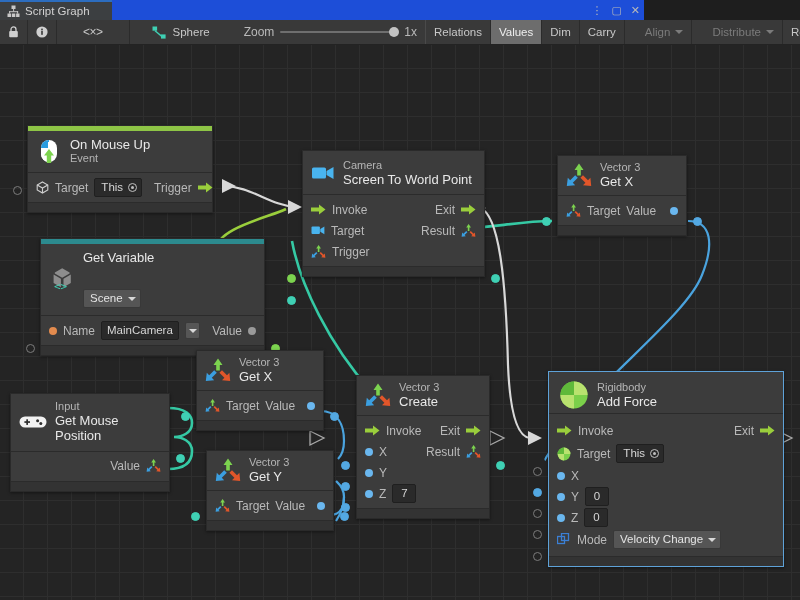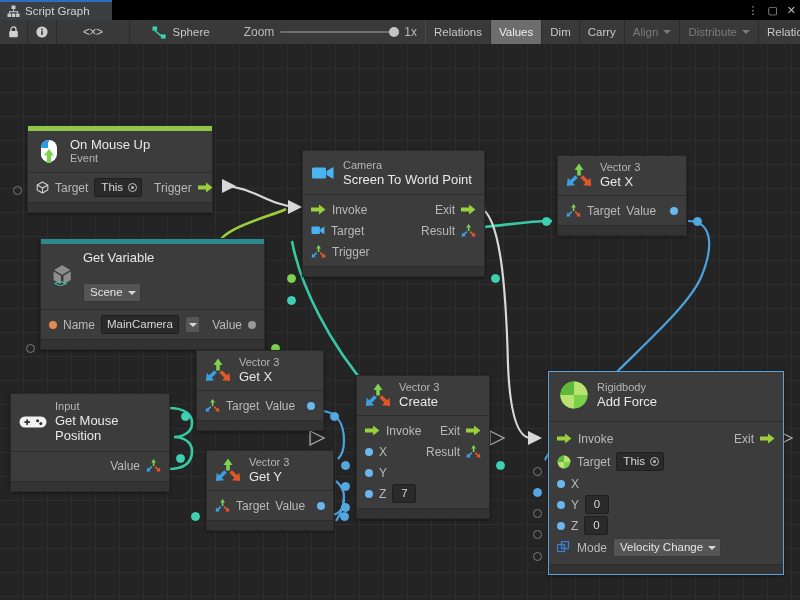--- a/index.html
+++ b/index.html
@@ -8,22 +8,22 @@
     background:#1e1e1e;
     font-family:"Liberation Sans", sans-serif;
     font-size:12px;
     color:#c4c4c4;
     -webkit-font-smoothing:antialiased;
   }
   #app{position:relative;width:800px;height:600px;overflow:hidden;}
 
   
   .titlebar{
-    position:absolute;left:0;top:0;width:800px;height:20px;
-    background:#000000;
+    position:absolute;left:0;top:0;width:644px;height:20px;
+    background:#1d4ed8;
     border-bottom:1px solid #ffffff;
   }
   .tab{
     position:absolute;left:0;top:0;width:112px;height:20px;
     background:#3c3f41;
     border-top:2px solid #2c6dbf;
     box-sizing:border-box;
     display:flex;align-items:center;gap:5px;
     padding-left:7px;
   }
@@ -43,21 +43,21 @@
   }
   .tb-btn{
     display:flex;align-items:center;justify-content:center;
     padding:0 8px;
     border-right:1px solid #2b2b2b;
     color:#c8c8c8;font-size:11.5px;
     box-sizing:border-box;
   }
   .tb-btn.sep-left{border-left:1px solid #4a4a4a;}
   .tb-btn.active{background:#6d6d6d;color:#efefef;}
-  .tb-btn.dim{color:#7b7b7b;}
+  .tb-btn.dim{color:#7b7b7b;margin-left:12px;}
   .tb-spacer{flex:0 0 14px;}
   .zoom-wrap{display:flex;align-items:center;gap:6px;padding:0 8px;margin-left:18px;}
   .zoom-track{
     width:118px;height:2px;background:#6f6f6f;position:relative;border-radius:1px;
   }
   .zoom-knob{
     position:absolute;right:-1px;top:-4px;width:10px;height:10px;border-radius:50%;
     background:#c3c3c3;
   }
   .caret{
@@ -336,21 +336,21 @@
       <div class="node-accent" style="background:#2c8a8e;"></div>
       <div class="node-head">
         <span>
           <svg class="ico" width="26" height="26" viewBox="0 0 26 26">
             <path d="M13.2 2.3 L20.6 6.6 L20.6 7.6 L13.2 11.8 L5.8 7.6 L5.8 6.6 Z M4.6 8.6 L11.9 12.8 L11.9 21.3 L4.6 17.1 Z M21.8 8.6 L21.8 17.1 L14.5 21.3 L14.5 12.8 Z" fill="#8d8d8d"></path>
             <text x="5" y="24" font-family="DejaVu Sans Mono, monospace" font-size="11" fill="#3fd0b4">&lt;&gt;</text>
           </svg>
         </span>
         <span class="titles" style="gap:8px;justify-content:space-between;">
           <span class="n-title">Get Variable</span>
-          <span class="dropdown" style="margin-top:10px;align-self:flex-start;">
+          <span class="dropdown" style="margin-top:16px;align-self:flex-start;">
             <span>Scene</span>
             <i class="dd-arrow"></i>
           </span>
         </span>
       </div>
       <div class="node-body">
         <div class="row">
           <span class="pdot orange"></span>
           <span class="lbl">Name</span>
           <span class="txt-field">MainCamera</span>
@@ -620,21 +620,21 @@
         </div>
       </div>
       <div class="node-foot"></div>
       <span class="conn fill-blue" style="left:-16px;top:85px;"></span>
       <span class="conn fill-blue" style="left:-16px;top:106px;"></span>
       <span class="conn fill-blue" style="left:-16px;top:127px;"></span>
       <span class="conn fill-teal" style="right:-16px;top:85px;"></span>
     </div>
 
     <div class="node selected" style="left:548px;top:326px;width:236px;">
-      <div class="node-head" style="padding:8px 8px 11px 10px;">
+      <div class="node-head" style="padding:8px 8px 3px 10px;">
         <span>
           <svg class="ico" width="30" height="30" viewBox="0 0 30 30">
             <circle cx="15" cy="15" r="13.6" fill="#7bd04a"></circle>
             <path d="M15 1.4 A13.6 13.6 0 0 1 28.6 15 L15 15 Z" fill="#b9e26f"></path>
             <path d="M15 15 L1.4 15 A13.6 13.6 0 0 1 15 1.4 Z" fill="#5fb93a"></path>
             <path d="M15 15 L15 28.6 A13.6 13.6 0 0 1 1.4 15 Z" fill="#b9e26f"></path>
           </svg>
         </span>
         <span class="titles">
           <span class="n-sub">Rigidbody</span>

